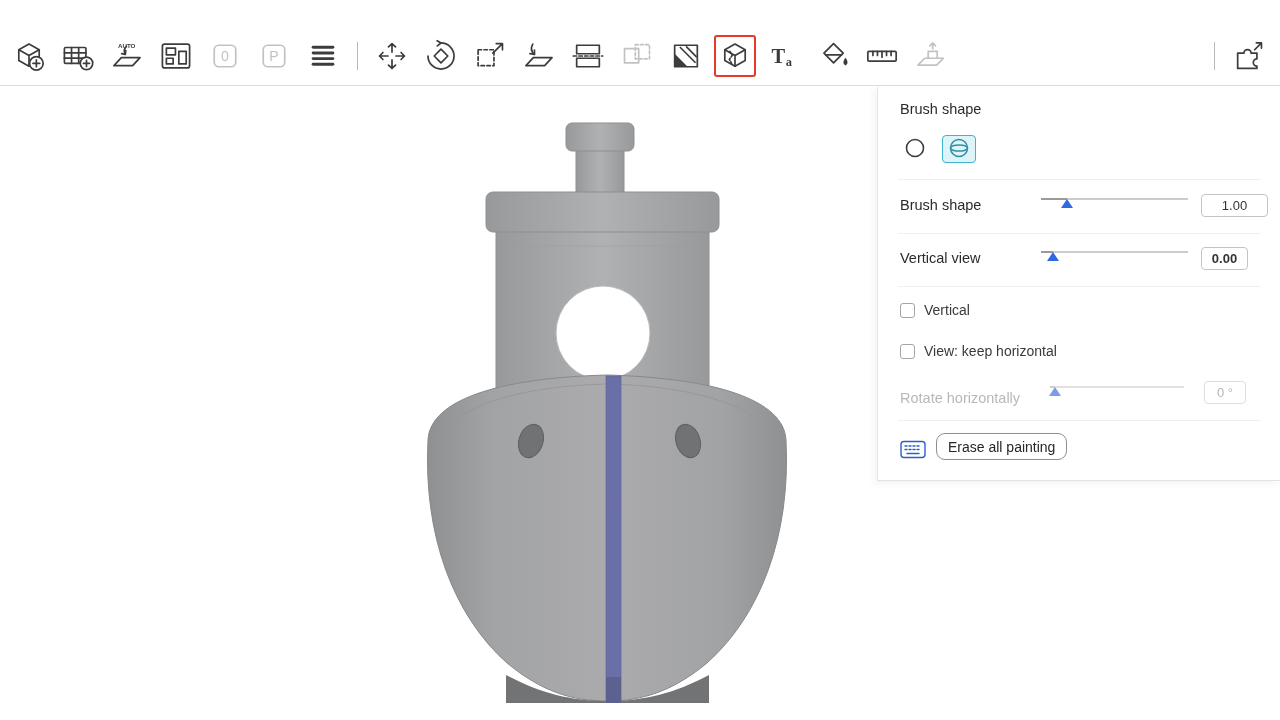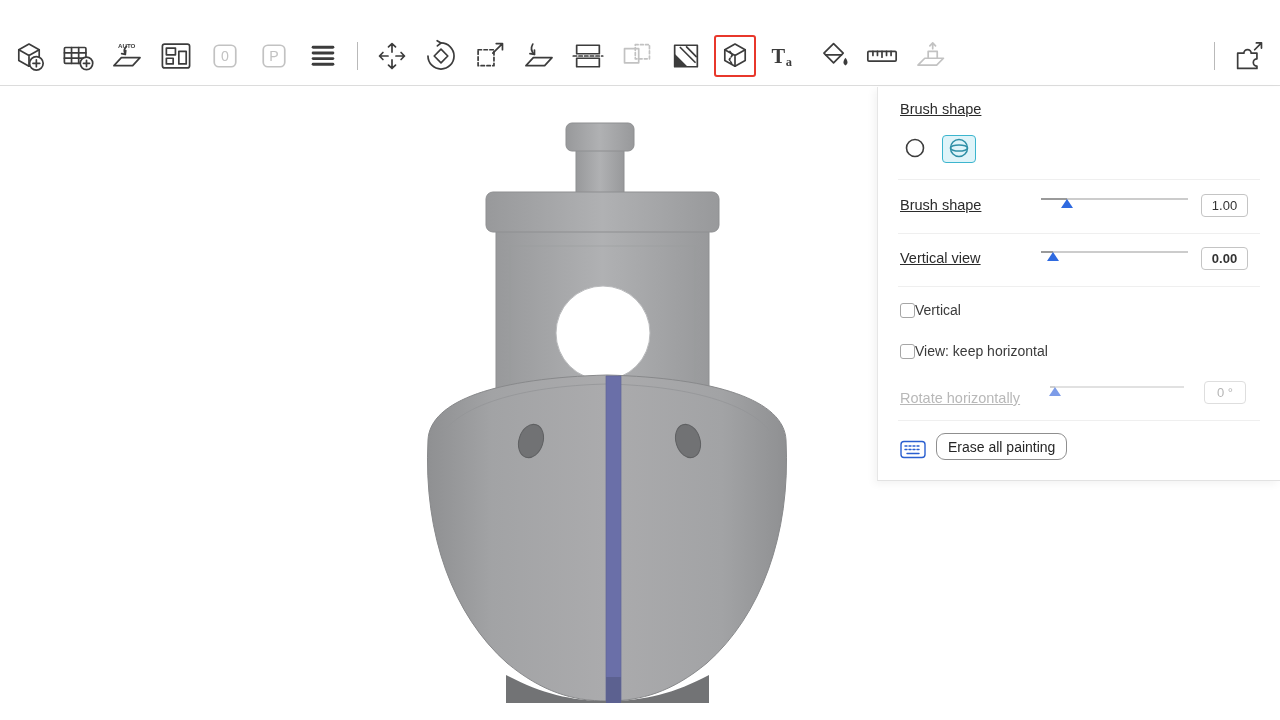--- a/index.html
+++ b/index.html
@@ -20,21 +20,21 @@
   .tb-btn svg { display:block; }
 
   
   .viewport { position:absolute; left:0; top:87px; width:1280px; height:633px; background:#fff; }
   .boat { position:absolute; left:410px; top:31px; }
 
   
   .panel { position:absolute; left:877px; top:0; width:403px; height:394px; background:#fff;
     border-left:1px solid #e6e6e6; border-bottom:1px solid #e2e2e2;
     box-shadow:-3px 3px 8px rgba(0,0,0,0.05); }
-  .p-label { position:absolute; left:22px; font-size:14.5px; color:#2b2b2b;text-decoration:underline; }
+  .p-label { position:absolute; left:22px; font-size:14.5px; color:#2b2b2b; }
   .p-label.gray { color:#b8b8b8; }
   .hr { position:absolute; left:20px; right:20px; height:1px; background:#efefef; }
   .hr1{top:92px;} .hr2{top:146px;} .hr3{top:199px;} .hr4{top:333px;}
 
   .lbl-bs   { top:14px; }
   .lbl-size { top:110px; }
   .lbl-sect { top:163px; }
   .lbl-rot  { top:303px; }
 
   .brush-opts { position:absolute; left:20px; top:48px; display:flex; gap:10px; align-items:center; }
@@ -50,25 +50,25 @@
     border-bottom:9px solid #2f6ae0; }
   .slider.disabled::before { background:#e1e1e1; }
   .slider.disabled .fill { background:#cfcfcf; }
   .slider.disabled .handle { border-bottom-color:#7d9ce8; }
   .s-size { left:163px; top:105px; width:147px; }
   .s-sect { left:163px; top:158px; width:147px; }
   .s-rot  { left:172px; top:293px; width:134px; }
 
   .valbox { position:absolute; height:23px; border:1px solid #c4c4c4; border-radius:4px;
     font-size:13px; line-height:21px; text-align:center; color:#333; background:#fff; }
-  .v-size { left:323px; top:107px; width:47px; }
+  .v-size { left:323px; top:107px; width:67px; }
   .v-sect { left:323px; top:160px; width:47px;font-weight:bold; }
   .v-rot  { left:326px; top:294px; width:42px; color:#b5b5b5; border-color:#dedede; }
 
-  .chk-row { position:absolute; left:22px; display:flex; align-items:center; cursor:pointer; }
+  .chk-row { position:absolute; left:22px; display:flex; align-items:center; gap:9px; cursor:pointer; }
   .chk-vert { top:215px; } .chk-horiz { top:256px; }
   .chk-box { width:15px; height:15px; border:1px solid #a6a6a6; border-radius:3px; background:#fff; flex:0 0 auto; }
   .chk-lbl { font-size:14px; color:#3a3a3a; }
 
   .kb-icon { position:absolute; left:22px; top:353px; width:26px; height:19px; cursor:pointer; }
   .erase-btn { position:absolute; left:58px; top:346px; height:27px; padding:0 11px;
     background:#fff; border:1px solid #8f8f8f; border-radius:9px;
     font-size:14px; color:#262626; font-family:inherit; cursor:pointer; }
 </style>
 </head>

